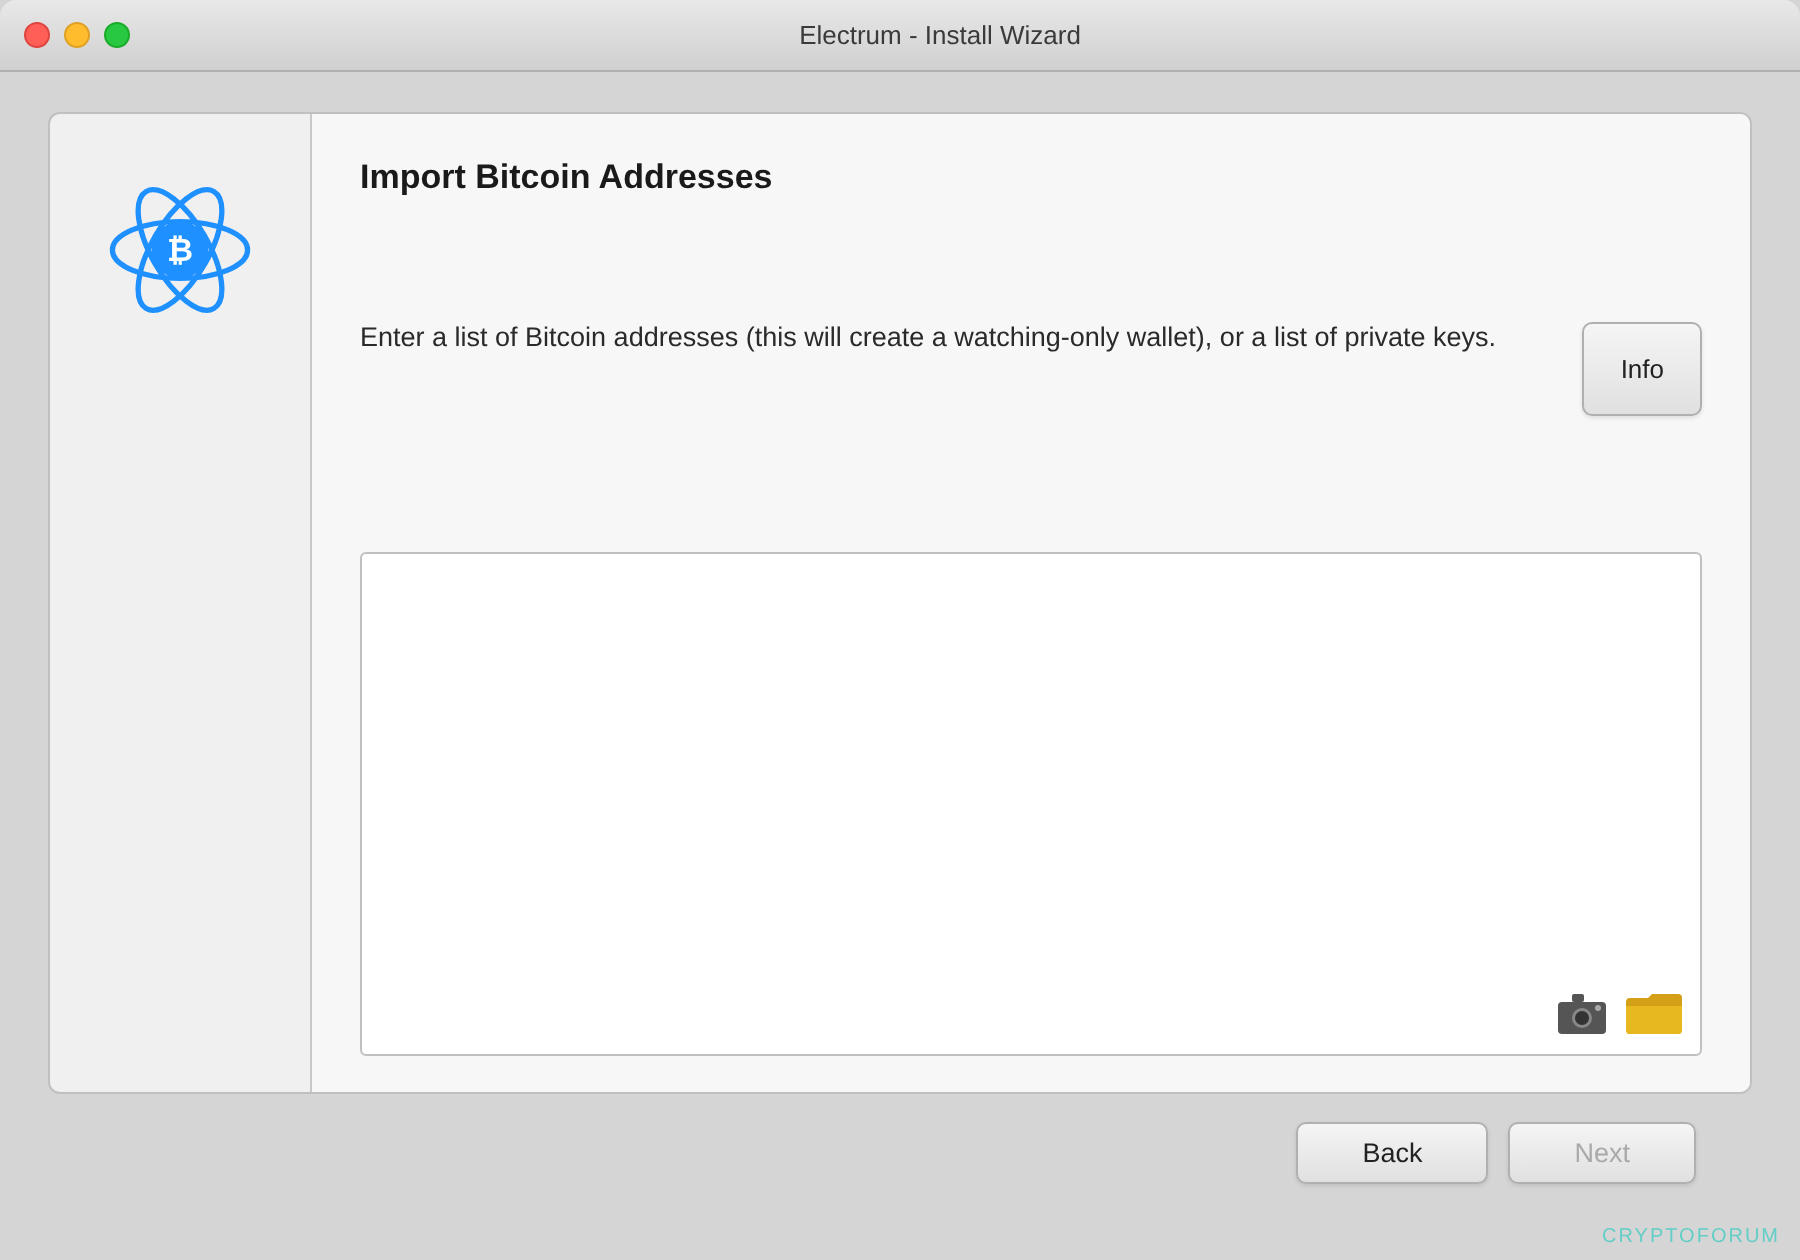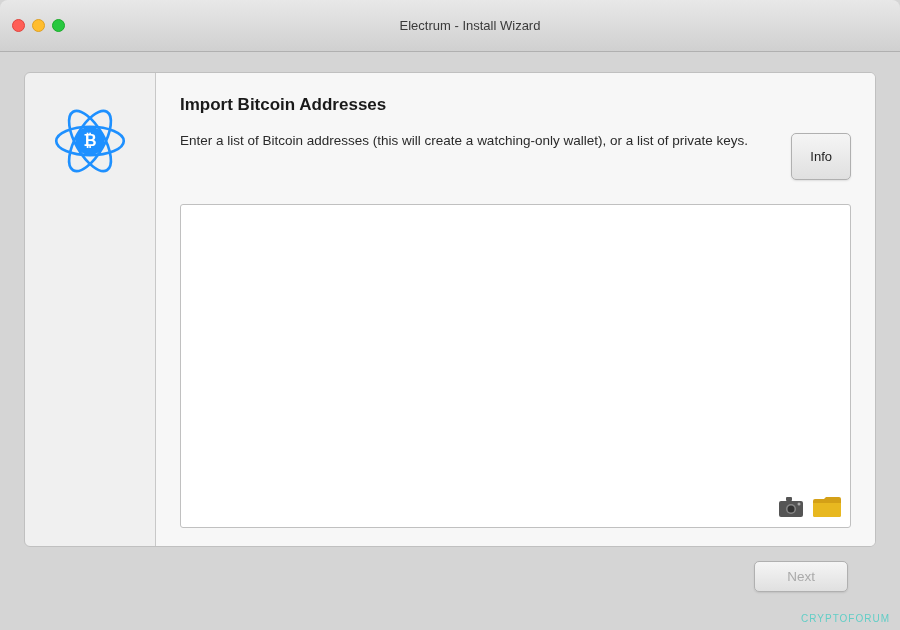--- a/index.html
+++ b/index.html
@@ -14,21 +14,21 @@
       background: #d5d5d5;
       font-family: -apple-system, BlinkMacSystemFont, "Helvetica Neue", Arial, sans-serif;
       display: flex;
       flex-direction: column;
       overflow: hidden;
     }
 
     
     .title-bar {
       background: linear-gradient(to bottom, #e8e8e8, #d0d0d0);
-      height: 52px;
+      height: 36px;
       display: flex;
       align-items: center;
       justify-content: center;
       position: relative;
       border-bottom: 1px solid #b0b0b0;
       border-radius: 8px 8px 0 0;
       flex-shrink: 0;
       padding-left: 40px;
     }
 
@@ -95,20 +95,21 @@
     }
 
     
     .right-panel {
       flex: 1;
       background: #f7f7f7;
       border-left: 1px solid #c8c8c8;
       display: flex;
       flex-direction: column;
       padding: 22px 24px 18px 24px;
+      gap: 44px;
     }
 
     .panel-title {
       font-size: 17px;
       font-weight: 700;
       color: #1a1a1a;
       margin-bottom: 16px;
     }
 
     .description-row {
@@ -276,17 +277,18 @@
               <path d="M2 10 L30 10 L30 22 Q30 24 28 24 L4 24 Q2 24 2 22 Z" fill="#e8b820"></path>
             </svg>
           </div>
         </div>
       </div>
     </div>
 
   </div>
 
   <div class="bottom-bar">
+    <button class="nav-button">Back</button>
     <button class="nav-button disabled">Next</button>
   </div>
 </div>
 
 <div class="watermark">CRYPTOFORUM</div>
 
 </body></html>

